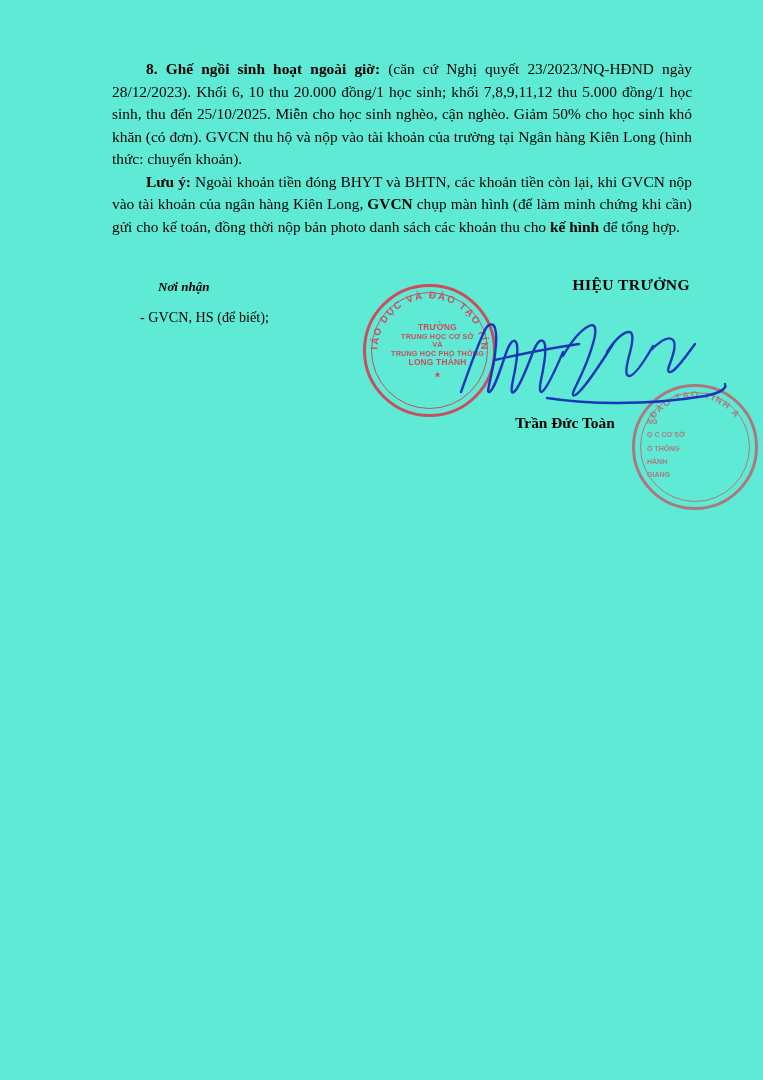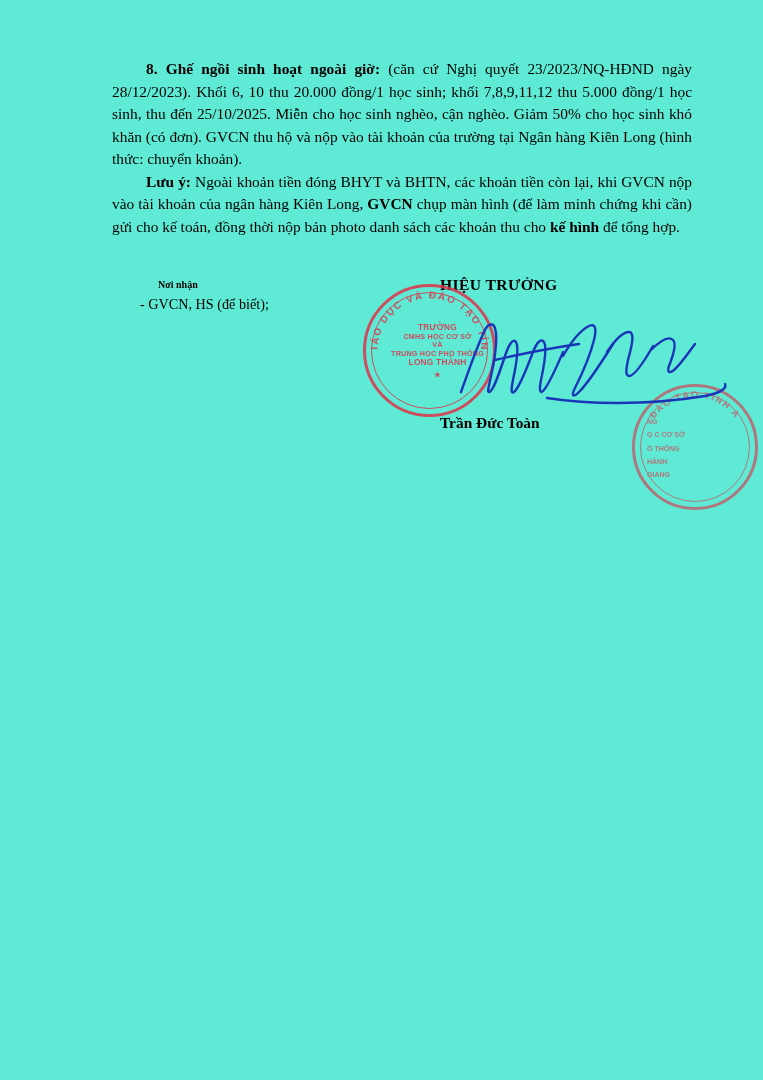--- a/index.html
+++ b/index.html
@@ -42,46 +42,47 @@
   .recipients {
     position: absolute;
     left: 140px;
     top: 277px;
     width: 220px;
     font-size: 14.2px;
     line-height: 1.52;
     color: #000;
   }
   .recipients .title {
-    font-weight: bold;
-    font-size: 10px;
-    margin-bottom: 2px;
+    font-style: italic;
+    font-weight: bold;
+    font-size: 13px;
+    margin-bottom: 10px;
     padding-left: 18px;
   }
   .recipients .row { white-space: nowrap; }
 
   .signature-block {
     position: absolute;
     left: 440px;
     top: 276px;
     width: 250px;
-    text-align: left;
+    text-align: right;
   }
   .sig-title {
     font-size: 15.6px;
     font-weight: bold;
     letter-spacing: 0.4px;
     color: #000;
   }
   .sig-name {
     position: absolute;
     left: 440px;
     top: 414px;
     width: 250px;
-    text-align: left;
+    text-align: center;
     font-size: 15.4px;
     font-weight: bold;
     color: #000;
   }
 
   
   .stamp {
     position: absolute;
     left: 363px;
     top: 284px;
@@ -222,21 +223,21 @@
         <defs>
           <path id="arcTop" d="M 11,60.5 A 49.5,49.5 0 1 1 110,60.5"></path>
         </defs>
         <text>
           <textPath href="#arcTop" startOffset="50%" text-anchor="middle">SỞ GIÁO DỤC VÀ ĐÀO TẠO TỈNH AN</textPath>
         </text>
       </svg>
     </div>
     <div class="stamp-center">
       <div class="big">TRƯỜNG</div>
-      <div>CMHS HỌC CƠ SỞ</div>
+      <div>TRUNG HỌC CƠ SỞ</div>
       <div>VÀ</div>
       <div>TRUNG HỌC PHỔ THÔNG</div>
       <div class="big">LONG THÀNH</div>
       <div class="stamp-star">★</div>
     </div>
   </div>
 
   <div class="stamp2">
     <div class="stamp2-inner"></div>
     <div class="arc-text arc-text2">

